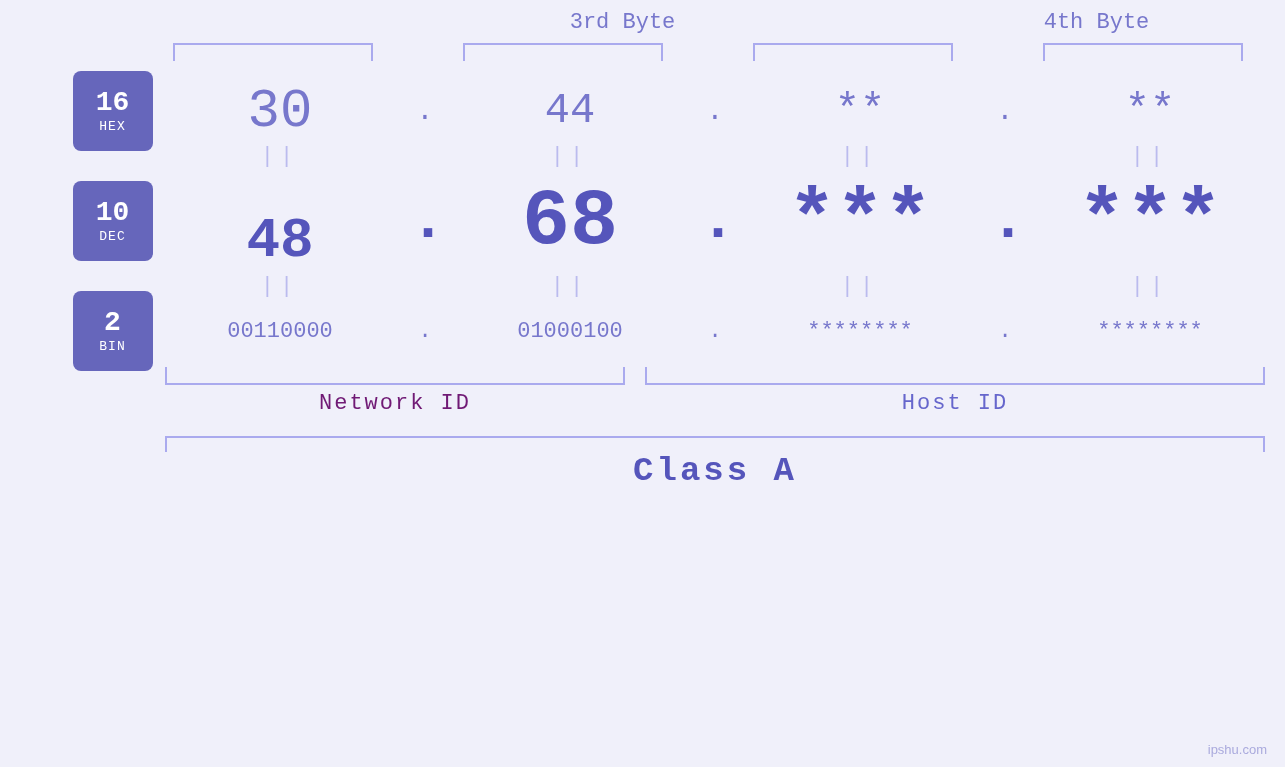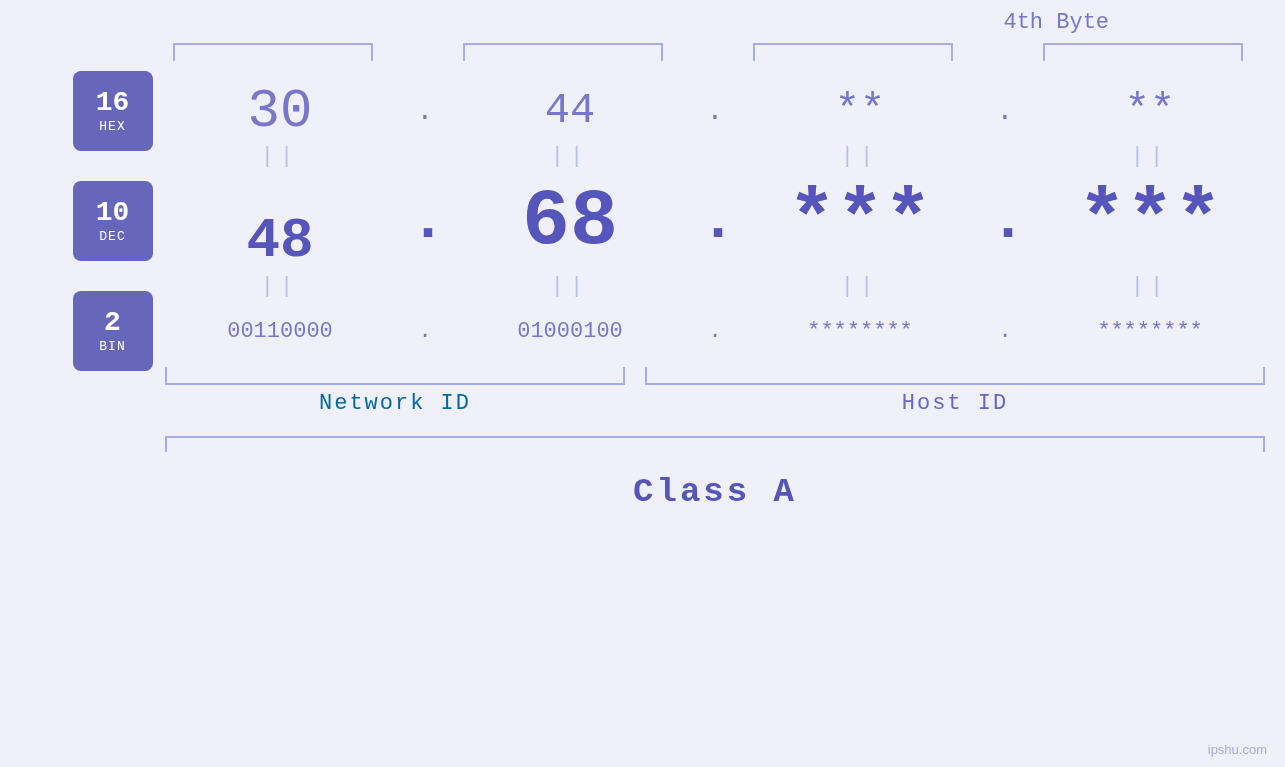--- a/index.html
+++ b/index.html
@@ -105,20 +105,21 @@
     }
   </style>
 </head>
 <body>
 
 <div class="container">
 
   <div class="byte-headers">
     <div style="width:30px"></div>
     <div style="width:30px"></div>
+    <div class="byte-label">3rd Byte</div>
     <div style="width:30px"></div>
     <div class="byte-label">4th Byte</div>
   </div>
 
   <div class="bracket-row">
     <div class="bracket"></div>
     <div style="width:30px"></div>
     <div class="bracket"></div>
     <div style="width:30px"></div>
     <div class="bracket"></div>
@@ -211,28 +212,28 @@
       <div style="width:1100px; margin-top:6px;">
         <div style="display:flex;">
 
           <div style="width:460px; height:18px; border-bottom:2px solid #aaaaee; border-left:2px solid #aaaaee; border-right:2px solid #aaaaee;"></div>
 
           <div style="width:20px;"></div>
 
           <div style="flex:1; height:18px; border-bottom:2px solid #aaaaee; border-left:2px solid #aaaaee; border-right:2px solid #aaaaee;"></div>
         </div>
         <div style="display:flex; margin-top:6px;">
-          <div style="width:460px; text-align:center; color:#0369a1; font-size:22px; letter-spacing:2px;">Network ID</div>
+          <div style="width:460px; text-align:center; color:#701a75; font-size:22px; letter-spacing:2px;">Network ID</div>
           <div style="width:20px;"></div>
           <div style="flex:1; text-align:center; color:#6666cc; font-size:22px; letter-spacing:2px;">Host ID</div>
         </div>
       </div>
 
       <div style="width:1100px; margin-top:20px; border-top:2px solid #aaaaee; border-left:2px solid #aaaaee; border-right:2px solid #aaaaee; height:16px;"></div>
-      <div style="width:1100px; text-align:center; margin-top:21px;">
+      <div style="width:1100px; text-align:center; margin-top:0;">
         <span style="color:#5555bb; font-size:34px; font-weight:bold; letter-spacing:3px;">Class A</span>
       </div>
 
     </div>
   </div>
 
   <div class="watermark">ipshu.com</div>
 
 </div>
 

